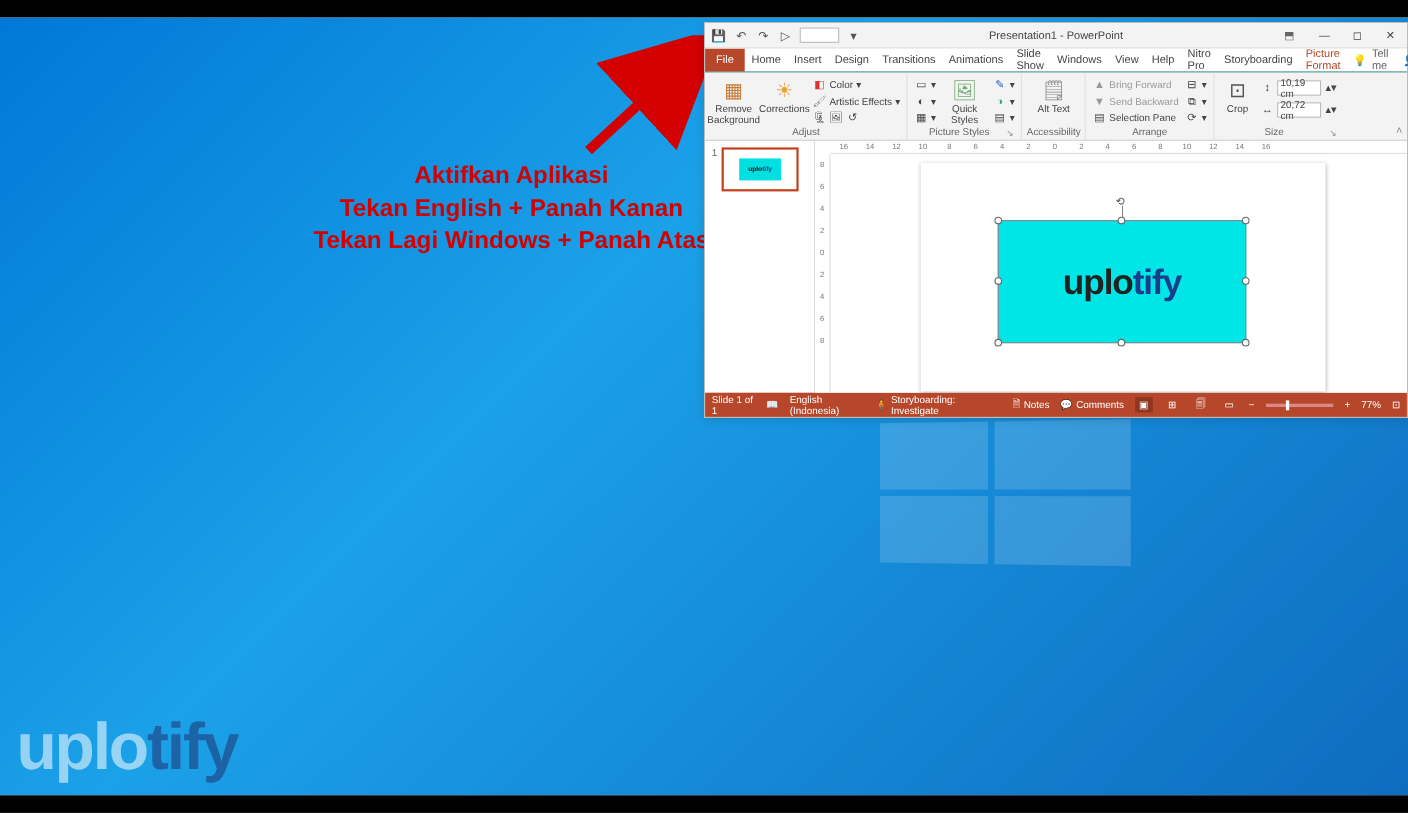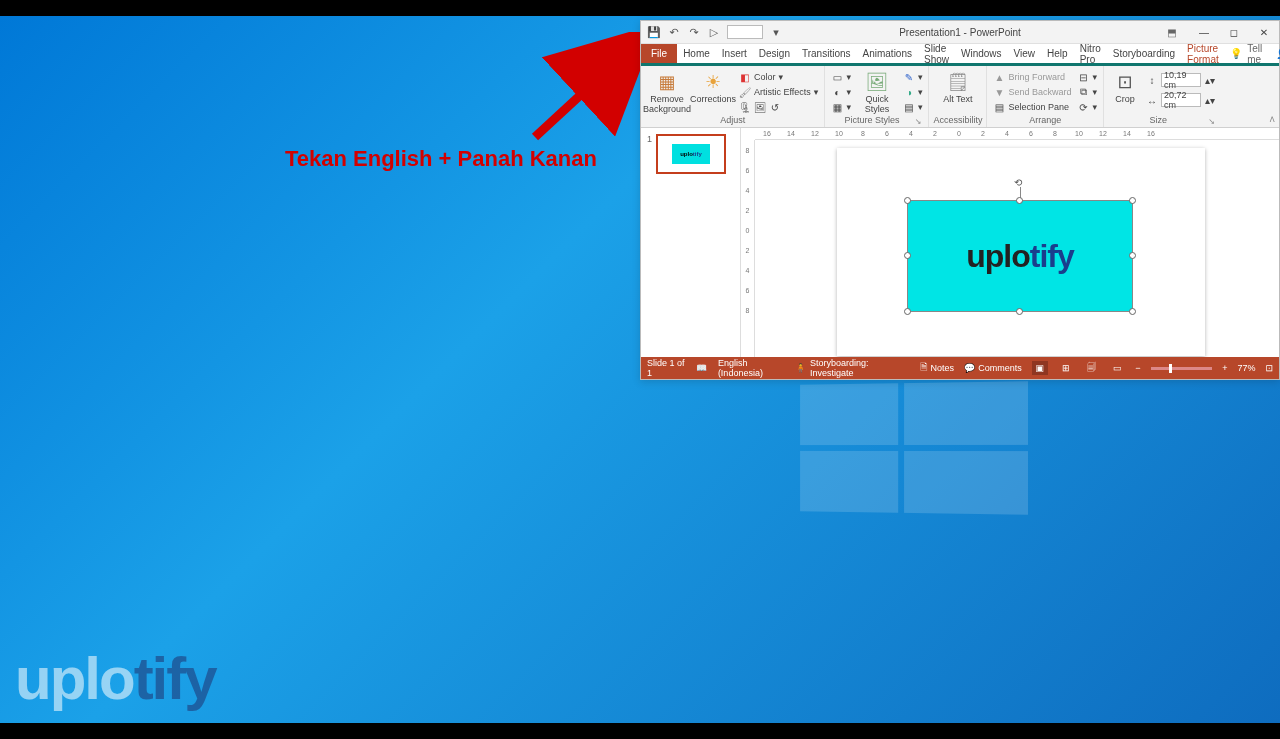--- a/index.html
+++ b/index.html
@@ -80,21 +80,21 @@
 .title-text { position:absolute; left:0; right:0; text-align:center; font-size:10px; color:#444; pointer-events:none; }
 .win-controls { position:absolute; right:0; display:flex; }
 .win-btn { width:30px; height:22px; display:flex; align-items:center; justify-content:center; color:#444; font-size:10px; }
 .ribbon-icon-btn { width:22px; height:22px; display:flex; align-items:center; justify-content:center; color:#666; }
 
 .tabbar {
   height: 22px;
   background: #fff;
   display: flex;
   align-items: stretch;
-  border-bottom: 3px solid #0f766e;
+  border-bottom: 1px solid #0f766e;
   font-size: 10px;
 }
 .tab { padding: 0 6px; display:flex; align-items:center; color:#444; cursor:pointer; }
 .tab.file { background:#b7472a; color:#fff; padding:0 10px; }
 .tab.active { color:#b7472a; }
 .tab-spacer { flex:1; }
 .tell-me { display:flex; align-items:center; gap:4px; padding:0 6px; color:#666; }
 .share-btn { display:flex; align-items:center; gap:4px; padding:0 8px; color:#b7472a; }
 
 .ribbon {
@@ -208,21 +208,23 @@
       <div></div>
       <div></div>
       <div></div>
   </div>
 
   <div class="desktop-watermark">
     <span>uplo</span><span class="tify">tify</span>
   </div>
 
   <div class="annotation">
+    <div>Aktifkan Aplikasi</div>
     <div>Tekan English + Panah Kanan</div>
+    <div>Tekan Lagi Windows + Panah Atas</div>
   </div>
 
   <svg class="arrow" viewBox="0 0 120 110">
     <defs>
         <marker id="ah" markerWidth="12" markerHeight="12" refX="9" refY="6" orient="auto">
       <path d="M0,0 L12,6 L0,12 Z" fill="#d20000"></path>
     </marker>
       </defs>
     <line x1="5" y1="105" x2="108" y2="10" stroke="#d20000" stroke-width="9" marker-end="url(#ah)"></line>
   </svg>

